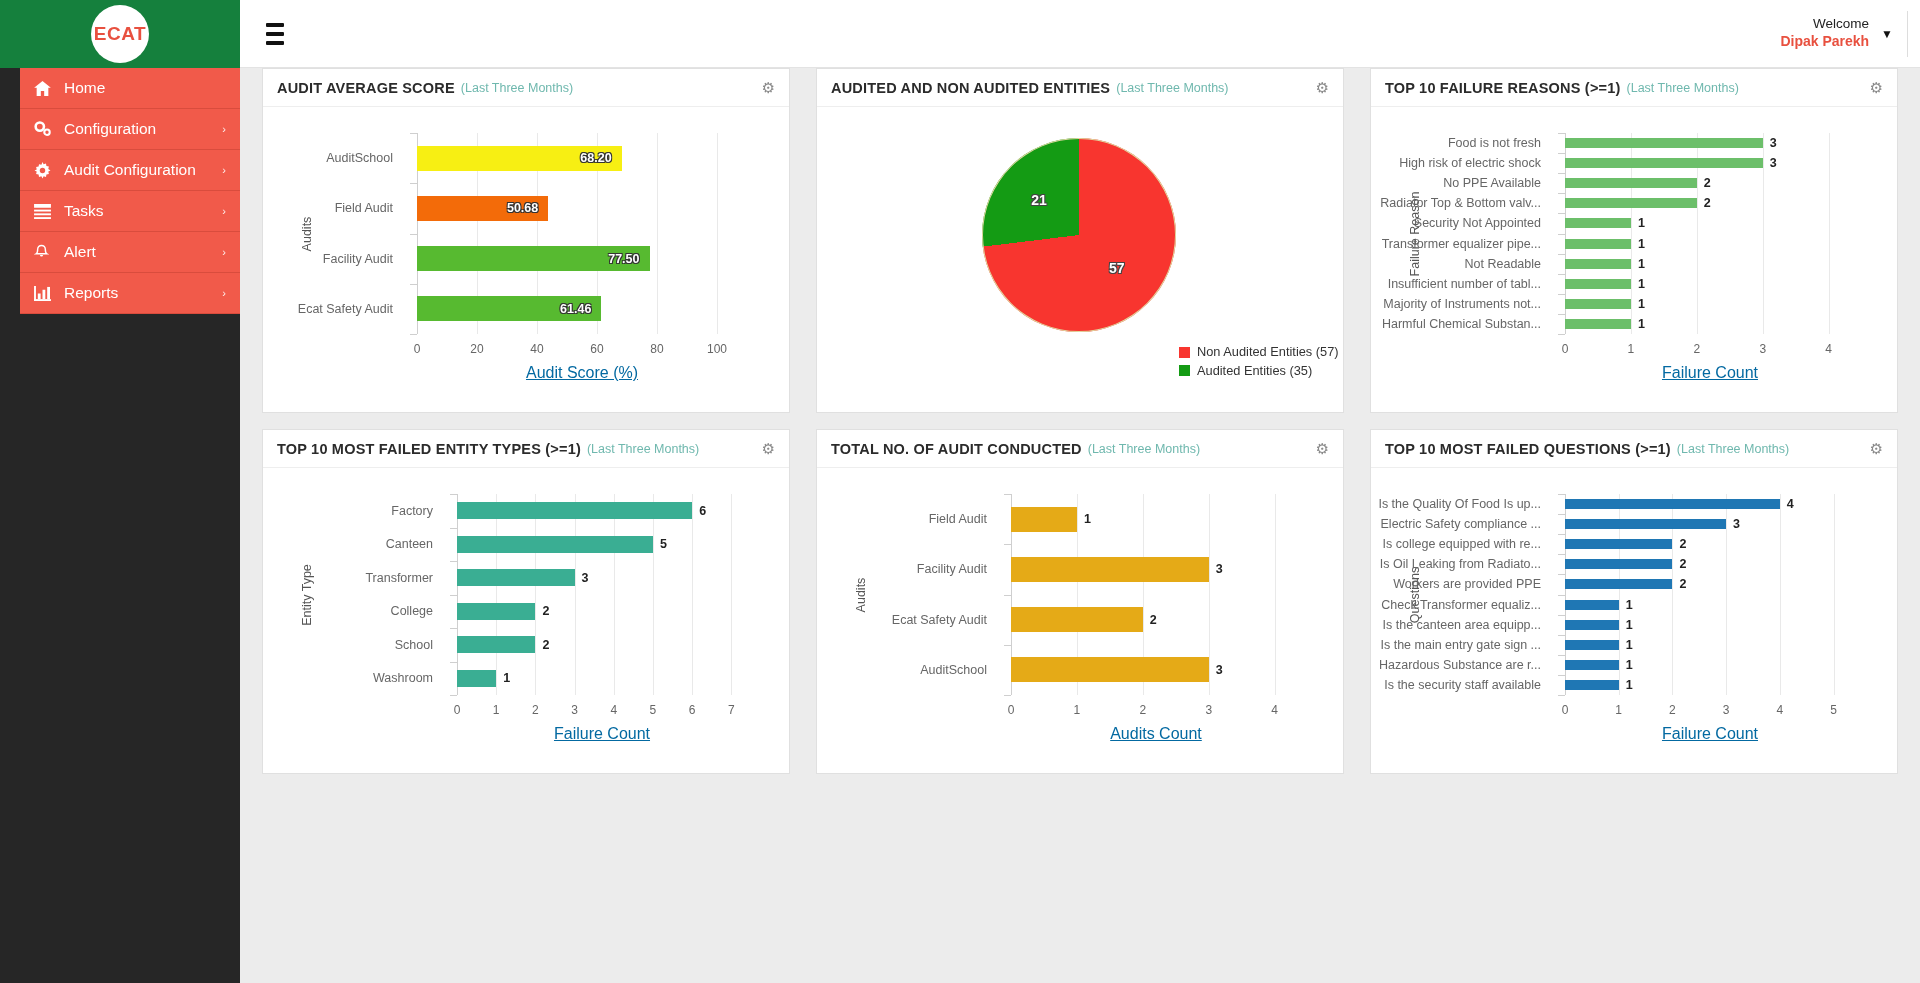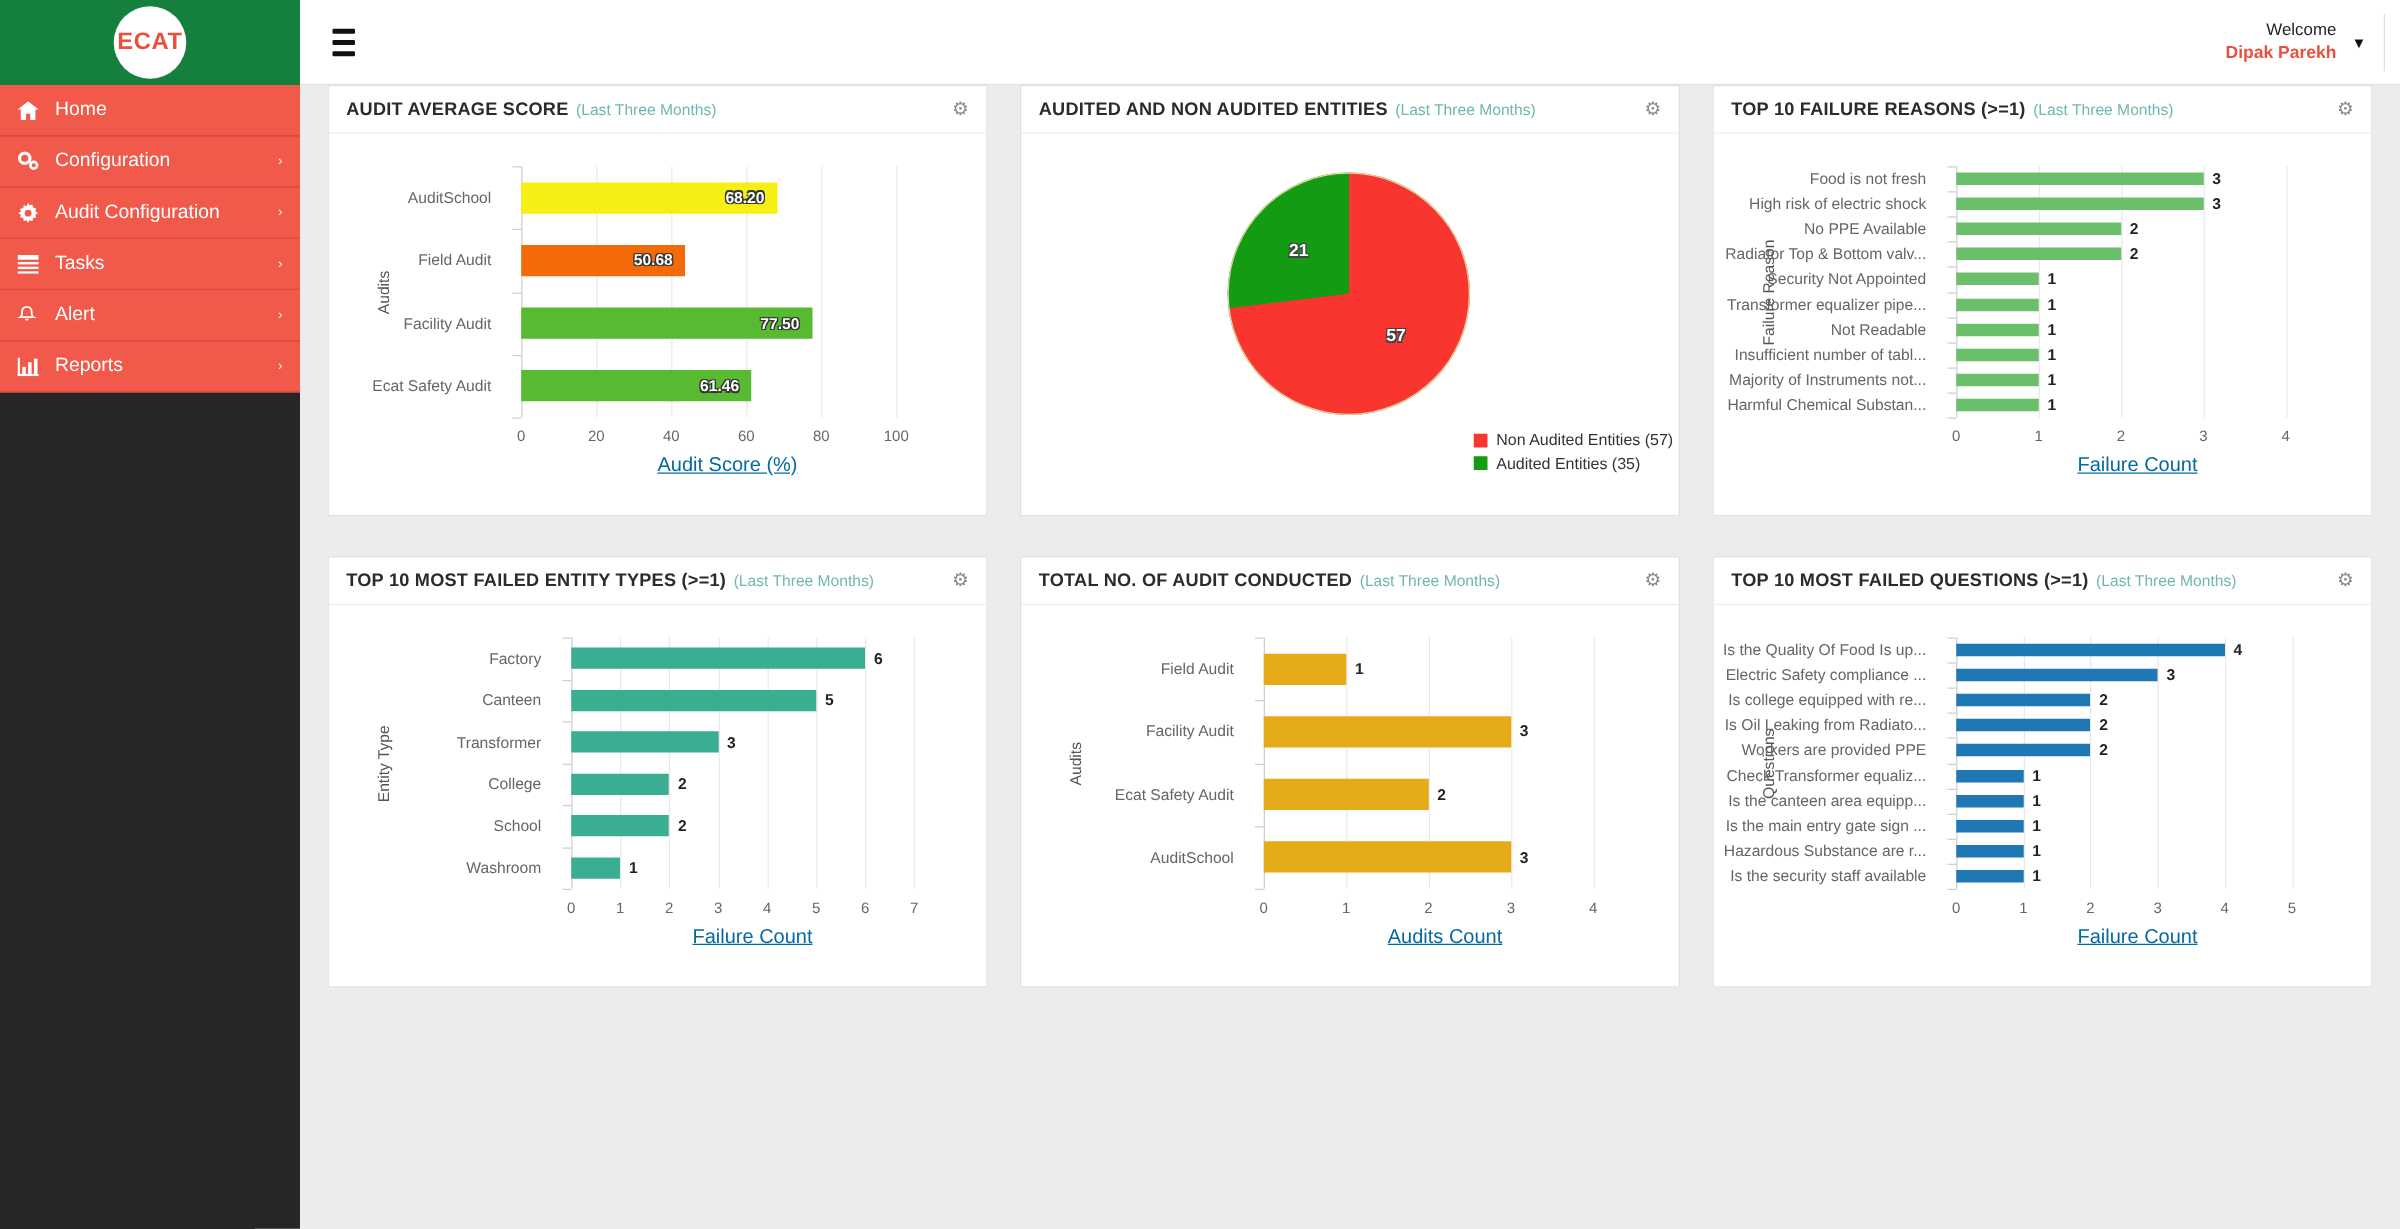--- a/index.html
+++ b/index.html
@@ -21,21 +21,21 @@
     width: 58px; height: 58px; border-radius: 50%; background: #fff;
     display: flex; align-items: center; justify-content: center;
   }
   #logo-text {
     color: #e8503f; font-weight: bold; font-size: 19px; letter-spacing: .5px;
   }
   .nav-item {
     height: 41px; background: #f15a4a; color: #fff;
     display: flex; align-items: center; padding: 0 14px;
     border-bottom: 1px solid #d94c3d; font-size: 15.5px;
-    cursor: pointer; position: relative;
+    cursor: pointer; position: relative; margin-left: 20px;
   }
   .nav-item .nav-ico {
     width: 30px; display: flex; align-items: center; justify-content: flex-start;
     font-size: 15px;
   }
   .nav-item .nav-label { flex: 1; }
   .nav-item .nav-chev { font-size: 11px; opacity: .9; }
   
   #main { position: absolute; left: 240px; top: 0; width: 1680px; height: 983px; }
   #topbar {
@@ -56,21 +56,21 @@
   #topbar-right { display:flex; align-items:center; padding-right: 12px;}
   
   #gadget-links {
     display: flex; justify-content: flex-end; gap: 22px;
     padding: 9px 20px 8px 0; font-size: 14.5px;
   }
   #gadget-links a { color: #222; text-decoration: underline; cursor: pointer; }
   
   #grid {
     display: grid; grid-template-columns: repeat(3, 1fr);
-    gap: 16px 26px; padding: 0 22px;
+    gap: 0 26px; padding: 0 22px;
   }
   .card {
     background: #fff; border: 1px solid #e0e0e0; margin-bottom: 16px;
   }
   .card-head {
     height: 38px; display: flex; align-items: center;
     padding: 0 14px; border-bottom: 1px solid #eee;
   }
   .card-title { font-size: 14.5px; font-weight: bold; color: #2b2b2b; letter-spacing: .2px; }
   .card-sub { font-size: 12.5px; color: #6fb8ae; margin-left: 6px; font-weight: normal; }

